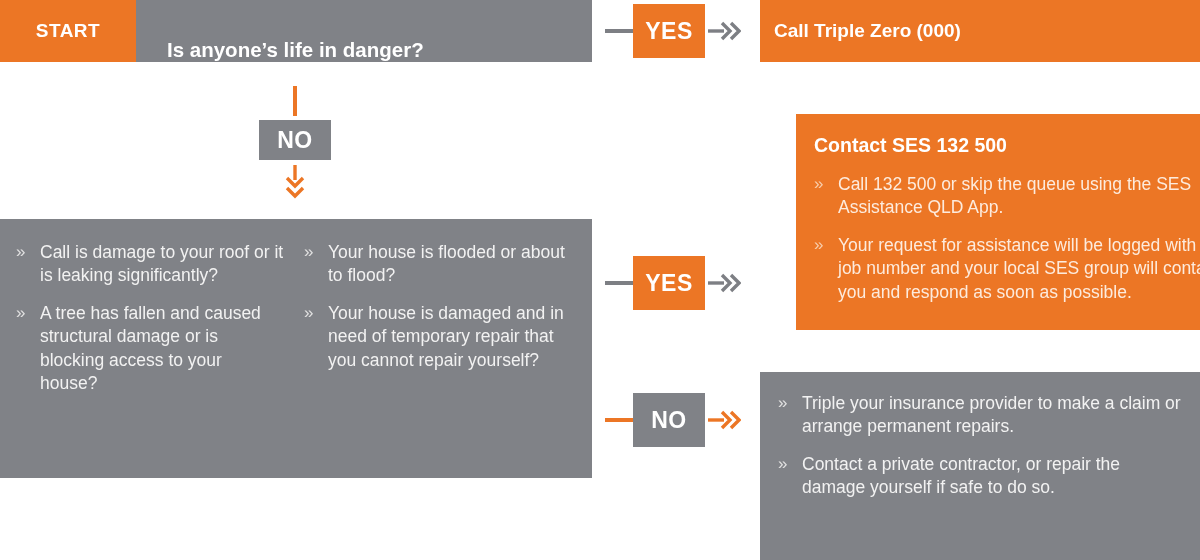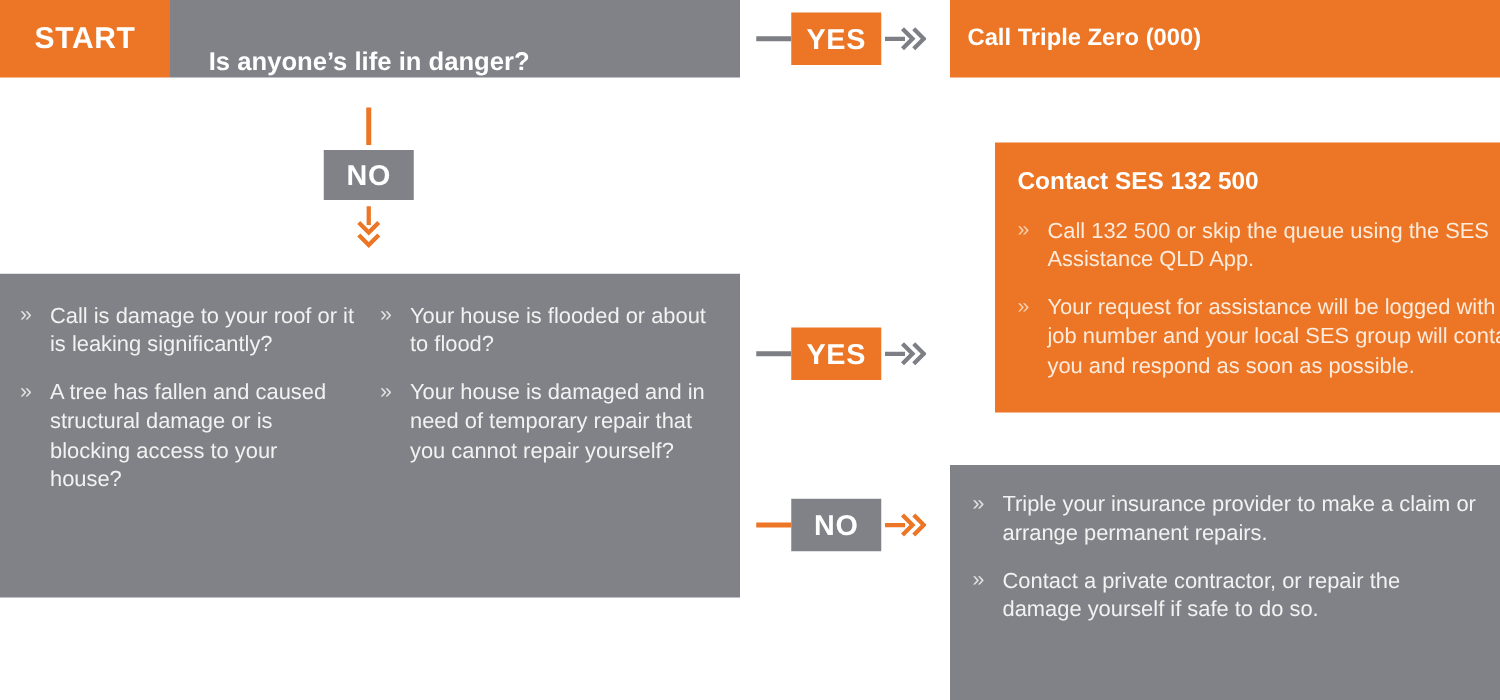--- a/index.html
+++ b/index.html
@@ -30,21 +30,21 @@
   .orange { background: #EC7625; }
   .grey   { background: #808287; }
 
   
   #start-box {
     left: 0; top: 0; width: 136px; height: 62px;
     display: flex; align-items: center; justify-content: center;
   }
   #start-label {
     color: #ffffff;
-    font-size: 24px;
+    font-size: 19px;
     font-weight: bold;
     letter-spacing: 0.5px;
   }
   #q1-box {
     left: 136px; top: 0; width: 456px; height: 62px;
     display: flex; align-items: flex-end;
     padding-left: 31px;
   }
   #q1-label {
     color: #ffffff;
@@ -71,21 +71,21 @@
   }
   .h-dash {
     width: 28px;
     height: 4px;
     flex: none;
   }
   .h-dash.grey-dash  { background: #7d7f84; }
   .h-dash.orange-dash{ background: #EC7625; }
 
   .label-chip {
-    height: 42px;
+    height: 54px;
     min-width: 72px;
     display: flex;
     align-items: center;
     justify-content: center;
     padding: 0 10px;
     box-sizing: border-box;
     flex: none;
   }
   .label-chip span {
     color: #ffffff;

